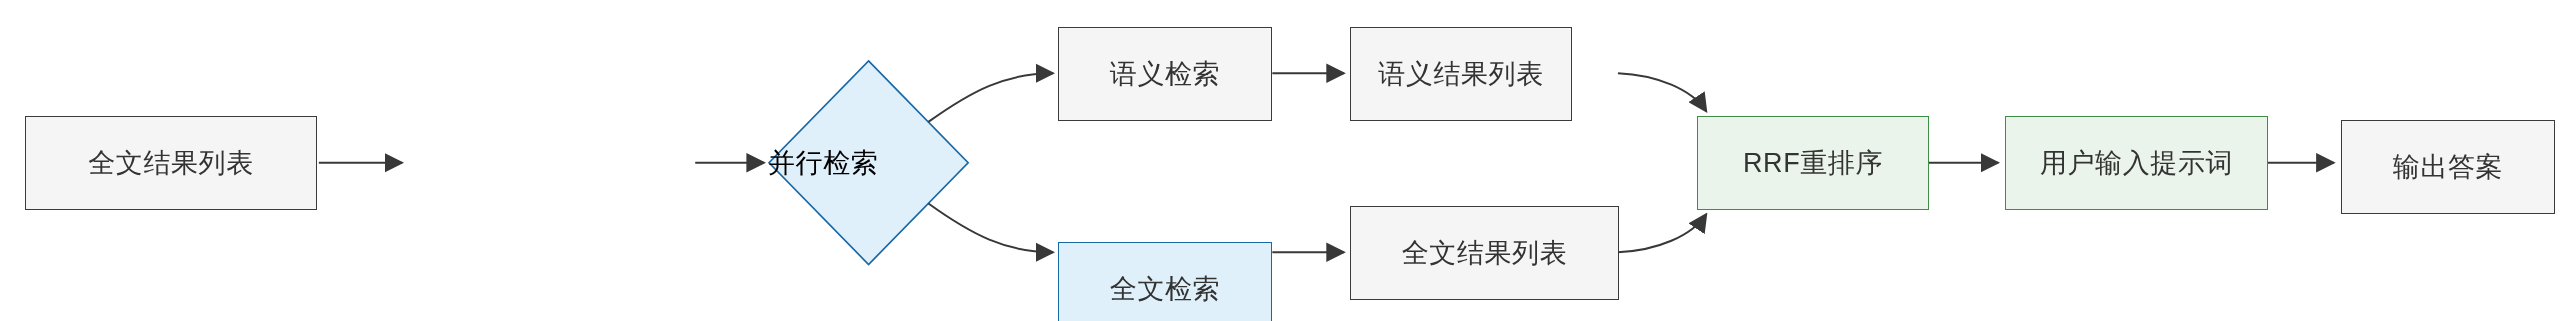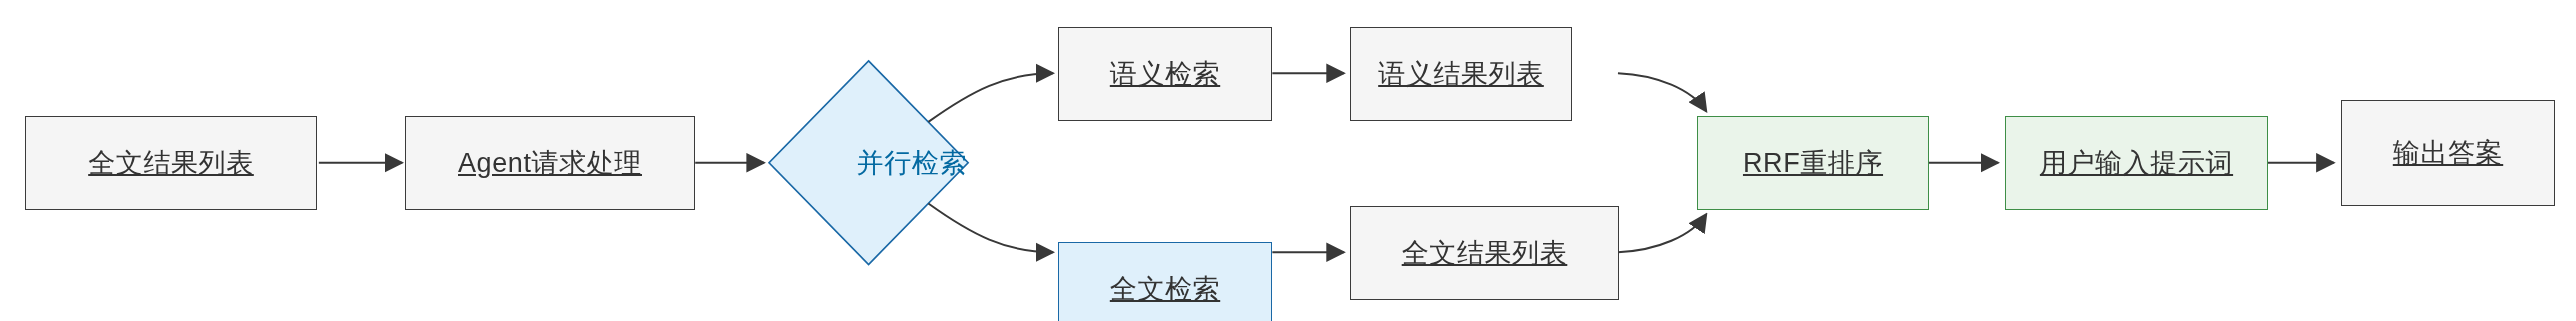--- a/index.html
+++ b/index.html
@@ -14,28 +14,27 @@
   .node{
     position:absolute;z-index:2;
     display:flex;align-items:center;justify-content:center;
     box-sizing:border-box;
     background:#f5f5f5;
     border:1.7px solid #3b3b3b;
     font-size:27px;
     color:#333333;
     white-space:nowrap;
     letter-spacing:0.6px;
-    text-decoration:underline;
   }
   .node.blue{background:#dff0fb;border-color:#1968a6;margin-top:36px;}
   .node.green{background:#eaf4ea;border-color:#3e8e47;}
   .diamond-label{
     position:absolute;z-index:3;
-    display:flex;align-items:center;justify-content:flex-end;
-    font-size:27px;color:#0369a1;white-space:nowrap;letter-spacing:0.6px;
+    display:flex;align-items:center;justify-content:flex-start;
+    font-size:27px;color:#000000;white-space:nowrap;letter-spacing:0.6px;
   }
   .edge{stroke:#383838;stroke-width:3.5;fill:none;}
   .diamond-shape{fill:#dff0fb;stroke:#1968a6;stroke-width:3;}
 </style>
 </head>
 <body>
 
 <div class="canvas">
 
   <svg class="edges" viewBox="0 0 4600 574">
@@ -56,23 +55,20 @@
     <path class="edge" d="M 2890 131 C 2960 134 3022 160 3048 199" marker-end="url(#arrowhead)"></path>
     <path class="edge" d="M 2890 451 C 2960 448 3022 422 3048 383" marker-end="url(#arrowhead)"></path>
     <path class="edge" d="M 3445 291 L 3570 291" marker-end="url(#arrowhead)"></path>
     <path class="edge" d="M 4050 291 L 4170 291" marker-end="url(#arrowhead)"></path>
   </svg>
 
   <div class="node" style="left:25px;top:116px;width:292px;height:94px">
     <span>全文结果列表</span>
   </div>
 
-  <div class="node" style="left:405px;top:116px;width:290px;height:94px">
-    <span>Agent请求处理</span>
-  </div>
 
   <div class="diamond-label" style="left:768px;top:61px;width:199px;height:204px">
     <span>并行检索</span>
   </div>
 
   <div class="node" style="left:1058px;top:27px;width:214px;height:94px">
     <span>语义检索</span>
   </div>
 
   <div class="node" style="left:1350px;top:27px;width:222px;height:94px">
@@ -88,18 +84,18 @@
   </div>
 
   <div class="node green" style="left:1697px;top:116px;width:232px;height:94px">
     <span>RRF重排序</span>
   </div>
 
   <div class="node green" style="left:2005px;top:116px;width:263px;height:94px">
     <span>用户输入提示词</span>
   </div>
 
-  <div class="node" style="left:2341px;top:100px;width:214px;height:106px">
+  <div class="node" style="left:2341px;top:120px;width:214px;height:94px">
     <span>输出答案</span>
   </div>
 
 </div>
 
 
 </body></html>

